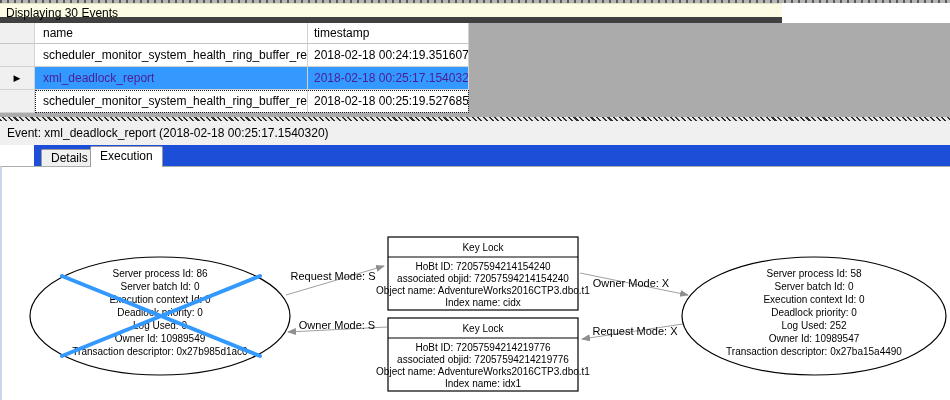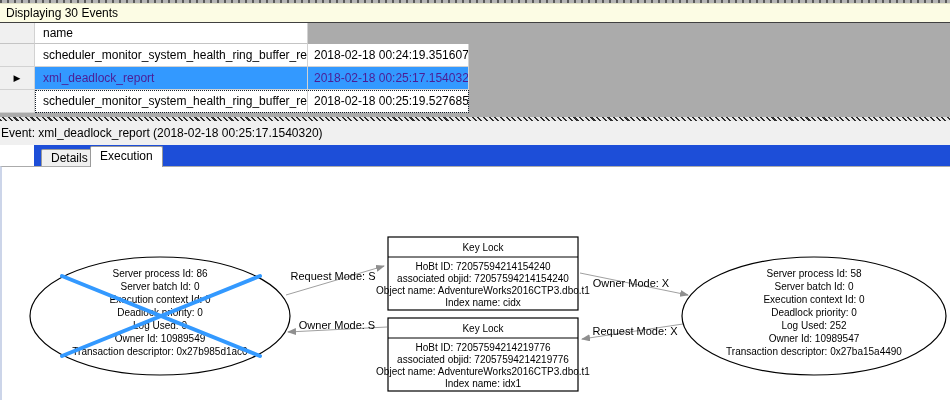--- a/index.html
+++ b/index.html
@@ -6,22 +6,22 @@
   html, body { width: 950px; height: 400px; overflow: hidden; }
   body { font-family: "Liberation Sans", sans-serif; font-size: 12px; color: #000; background: #fff; }
   #app { position: relative; width: 950px; height: 400px; }
 
   
   #top-strip { position: absolute; left: 0; top: 0; width: 950px; height: 3px;
     background: #a6a6a6;
     background-image: repeating-linear-gradient(90deg, #5a5a5a 0 2px, #b5b5b5 2px 7px); }
 
   
-  #title-bar { position: absolute; left: 0; top: 3px; width: 950px; height: 20px;
-    background: #fcfce4; border-top: 1px solid #e3e3c8; border-bottom: 1px solid #404040;
+  #title-bar { position: absolute; left: 0; top: 3px; width: 782px; height: 20px;
+    background: #fcfce4; border-top: 1px solid #e3e3c8; border-bottom: 6px solid #404040;
     line-height: 18px; padding-left: 6px; }
 
   
   #grid { position: absolute; left: 0; top: 23px; width: 950px; height: 94px; background: #ababab; }
   .trow { position: absolute; left: 0; display: flex; }
   .cell { border-right: 1px solid #d2d2d2; border-bottom: 1px solid #d2d2d2; background: #fff;
     overflow: hidden; white-space: nowrap; }
   .cell.sel { width: 35px; background: #f0f0f0; display: flex; align-items: center; justify-content: center; }
   .cell.name { width: 273px; padding-left: 8px; }
   .cell.ts { width: 161px; padding-left: 6px; }
@@ -36,21 +36,21 @@
     border: 1px dotted #16202c; pointer-events: none; }
   .row-arrow { color: #000; font-size: 9px; line-height: 9px; }
 
   
   #splitter { position: absolute; left: 0; top: 117px; width: 950px; height: 4px; cursor: row-resize;
     background: #e8e8e8;
     background-image: repeating-linear-gradient(45deg, #2e2e2e 0 1.5px, #e8e8e8 1.5px 4px); }
 
   
   #event-bar { position: absolute; left: 0; top: 121px; width: 950px; height: 24px;
-    background: #f0f0f0; line-height: 25px; padding-left: 1px; }
+    background: #f0f0f0; line-height: 25px; padding-left: 7px; }
 
   
   #tab-strip { position: absolute; left: 0; top: 145px; width: 950px; height: 21px; background: #1d4ed8; margin-left: 34px; }
   .tab { position: absolute; padding: 0 9px; border: 1px solid #9a9a9a; border-bottom: none;
     border-radius: 2px 2px 0 0; cursor: default; }
   #tab-details { left: 7px; top: 4px; height: 17px; line-height: 16px; background: #f0f0f0; }
   #tab-deadlock { left: 56px; top: 1px; height: 21px; line-height: 19px; background: #fff; z-index: 3; }
 
   
   #panel { position: absolute; left: 0; top: 166px; width: 950px; height: 234px; background: #fff;
@@ -73,20 +73,21 @@
   <div id="top-strip"></div>
 
   <div id="title-bar">
     <span>Displaying 30 Events</span>
   </div>
 
   <div id="grid">
     <div class="trow thead">
       <div class="cell sel th"></div>
       <div class="cell name th">name</div>
+      <div class="cell ts th">timestamp</div>
     </div>
 
     <div class="trow data r0">
       <div class="cell sel"></div>
       <div class="cell name">scheduler_monitor_system_health_ring_buffer_recorded</div>
       <div class="cell ts">2018-02-18 00:24:19.3516078</div>
     </div>
 
     <div class="trow data r1 selected">
       <div class="cell sel">

